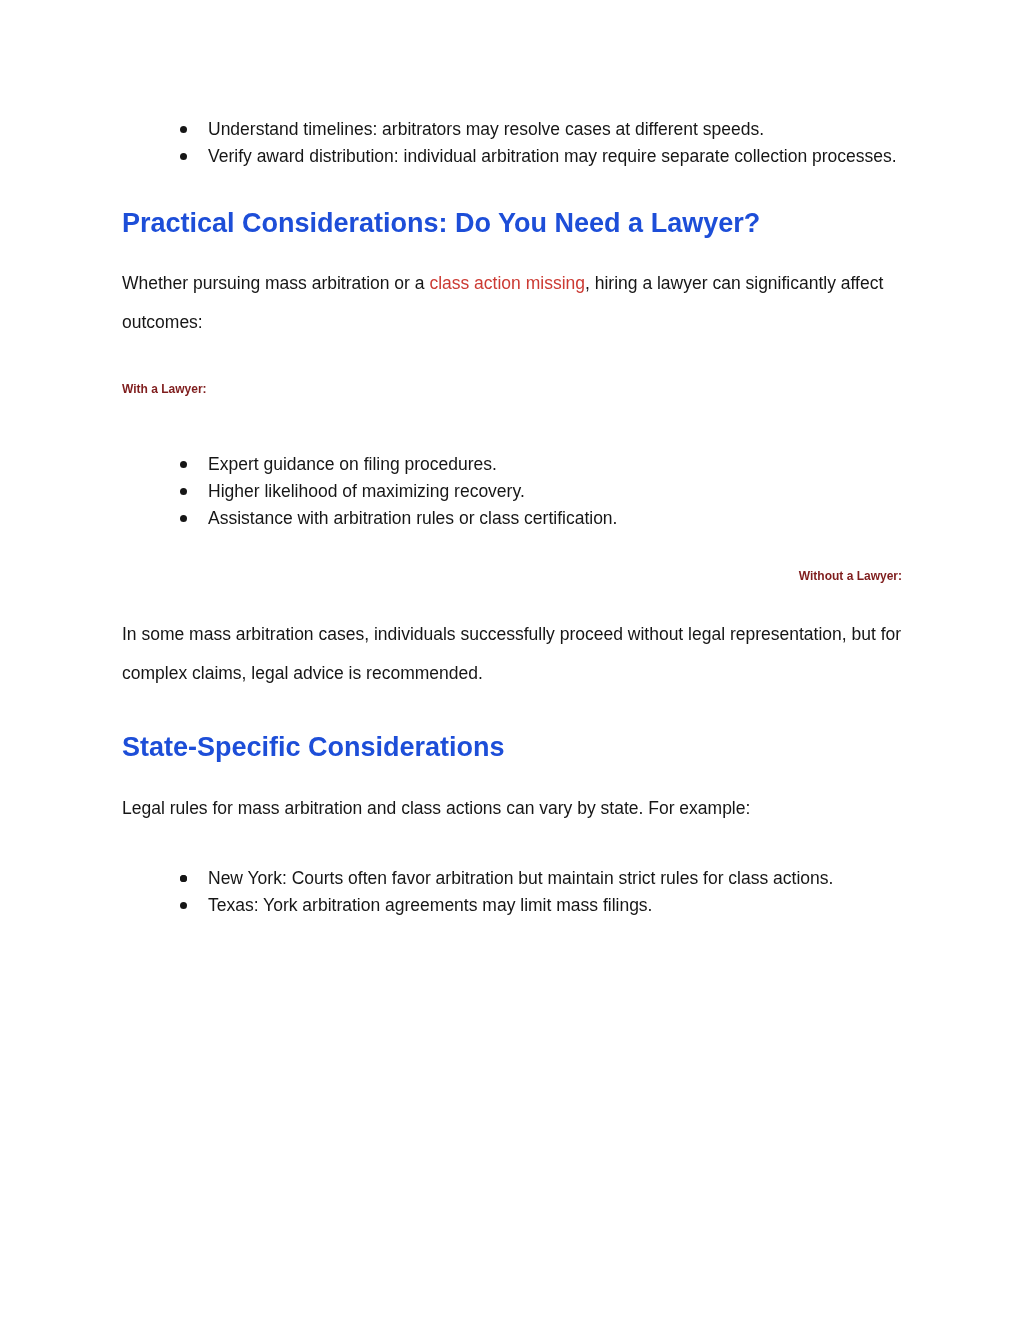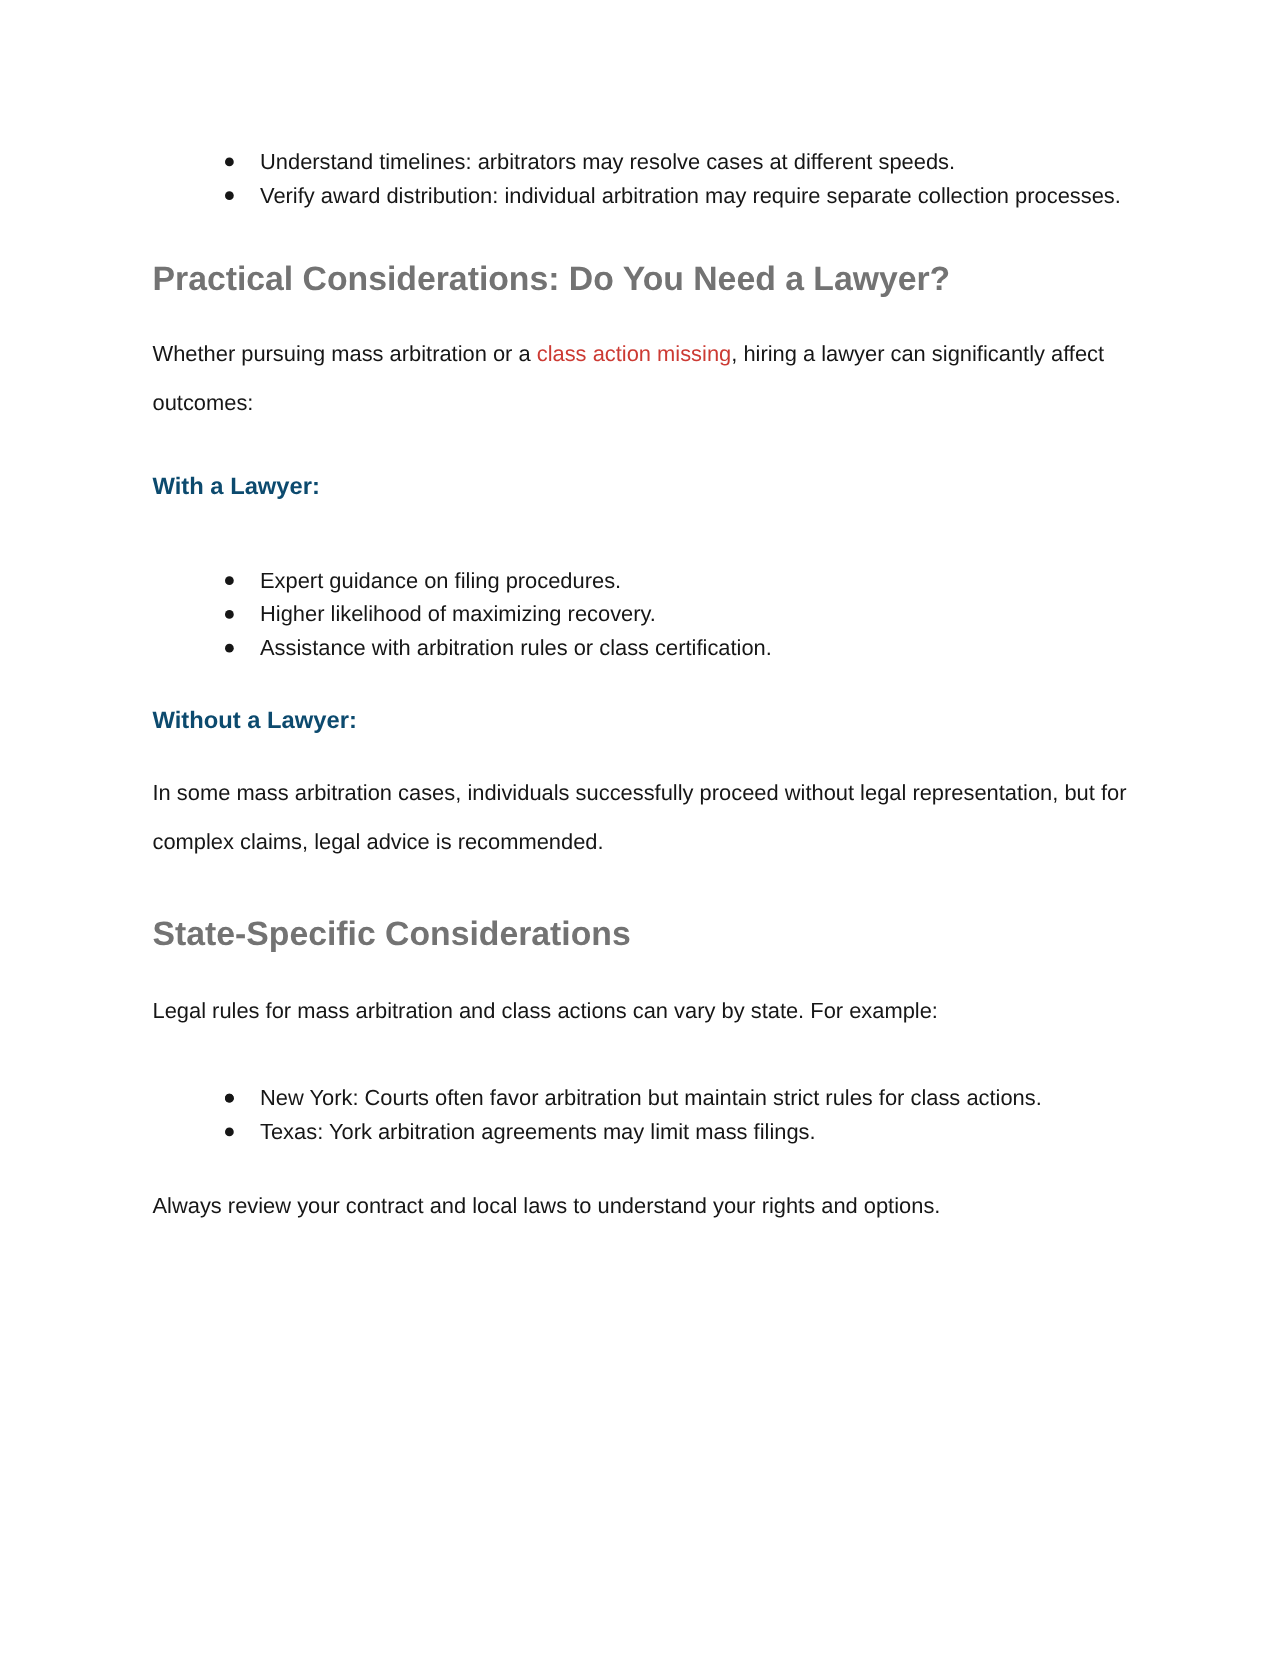--- a/index.html
+++ b/index.html
@@ -35,42 +35,42 @@
     top: 10px;
     width: 7px;
     height: 7px;
     border-radius: 50%;
     background: #161616;
   }
   h2.heading {
     font-size: 27px;
     line-height: 33px;
     font-weight: bold;
-    color: #737373;
+    color: #1d4ed8;
     margin: 0;
   }
   #heading-practical { margin-top: 37px; }
   #heading-state { margin-top: 38px; }
   p.para {
     margin: 0;
     line-height: 39px;
   }
   #para-whether { margin-top: 24px; }
   #para-insome { margin-top: 25px; }
   #para-legalrules { margin-top: 25px; }
   #para-always { margin-top: 26px; }
   h3.sublabel {
-    font-size: 19px;
+    font-size: 12px;
     line-height: 27px;
     font-weight: bold;
-    color: #0c4a6e;
+    color: #7f1d1d;
     margin: 0;
   }
   #sub-with { margin-top: 34px; }
-  #sub-without { margin-top: 31px; }
+  #sub-without { margin-top: 31px; text-align: right; }
   #list-with { margin-top: 48px; }
   #list-without { margin-top: 48px; }
   #list-states { margin-top: 37px; }
   a.link {
     color: #cc3a33;
     text-decoration: none;
     cursor: pointer;
   }
 </style>
 </head>
@@ -126,15 +126,14 @@
     <li>
       <span class="dot"></span>
       <span>New York: Courts often favor arbitration but maintain strict rules for class actions.</span>
     </li>
     <li>
       <span class="dot"></span>
       <span>Texas: York arbitration agreements may limit mass filings.</span>
     </li>
   </ul>
 
-  <p class="para" id="para-always">Always review your contract and local laws to understand your rights and options.</p>
 
 </div>
 
 </body></html>

